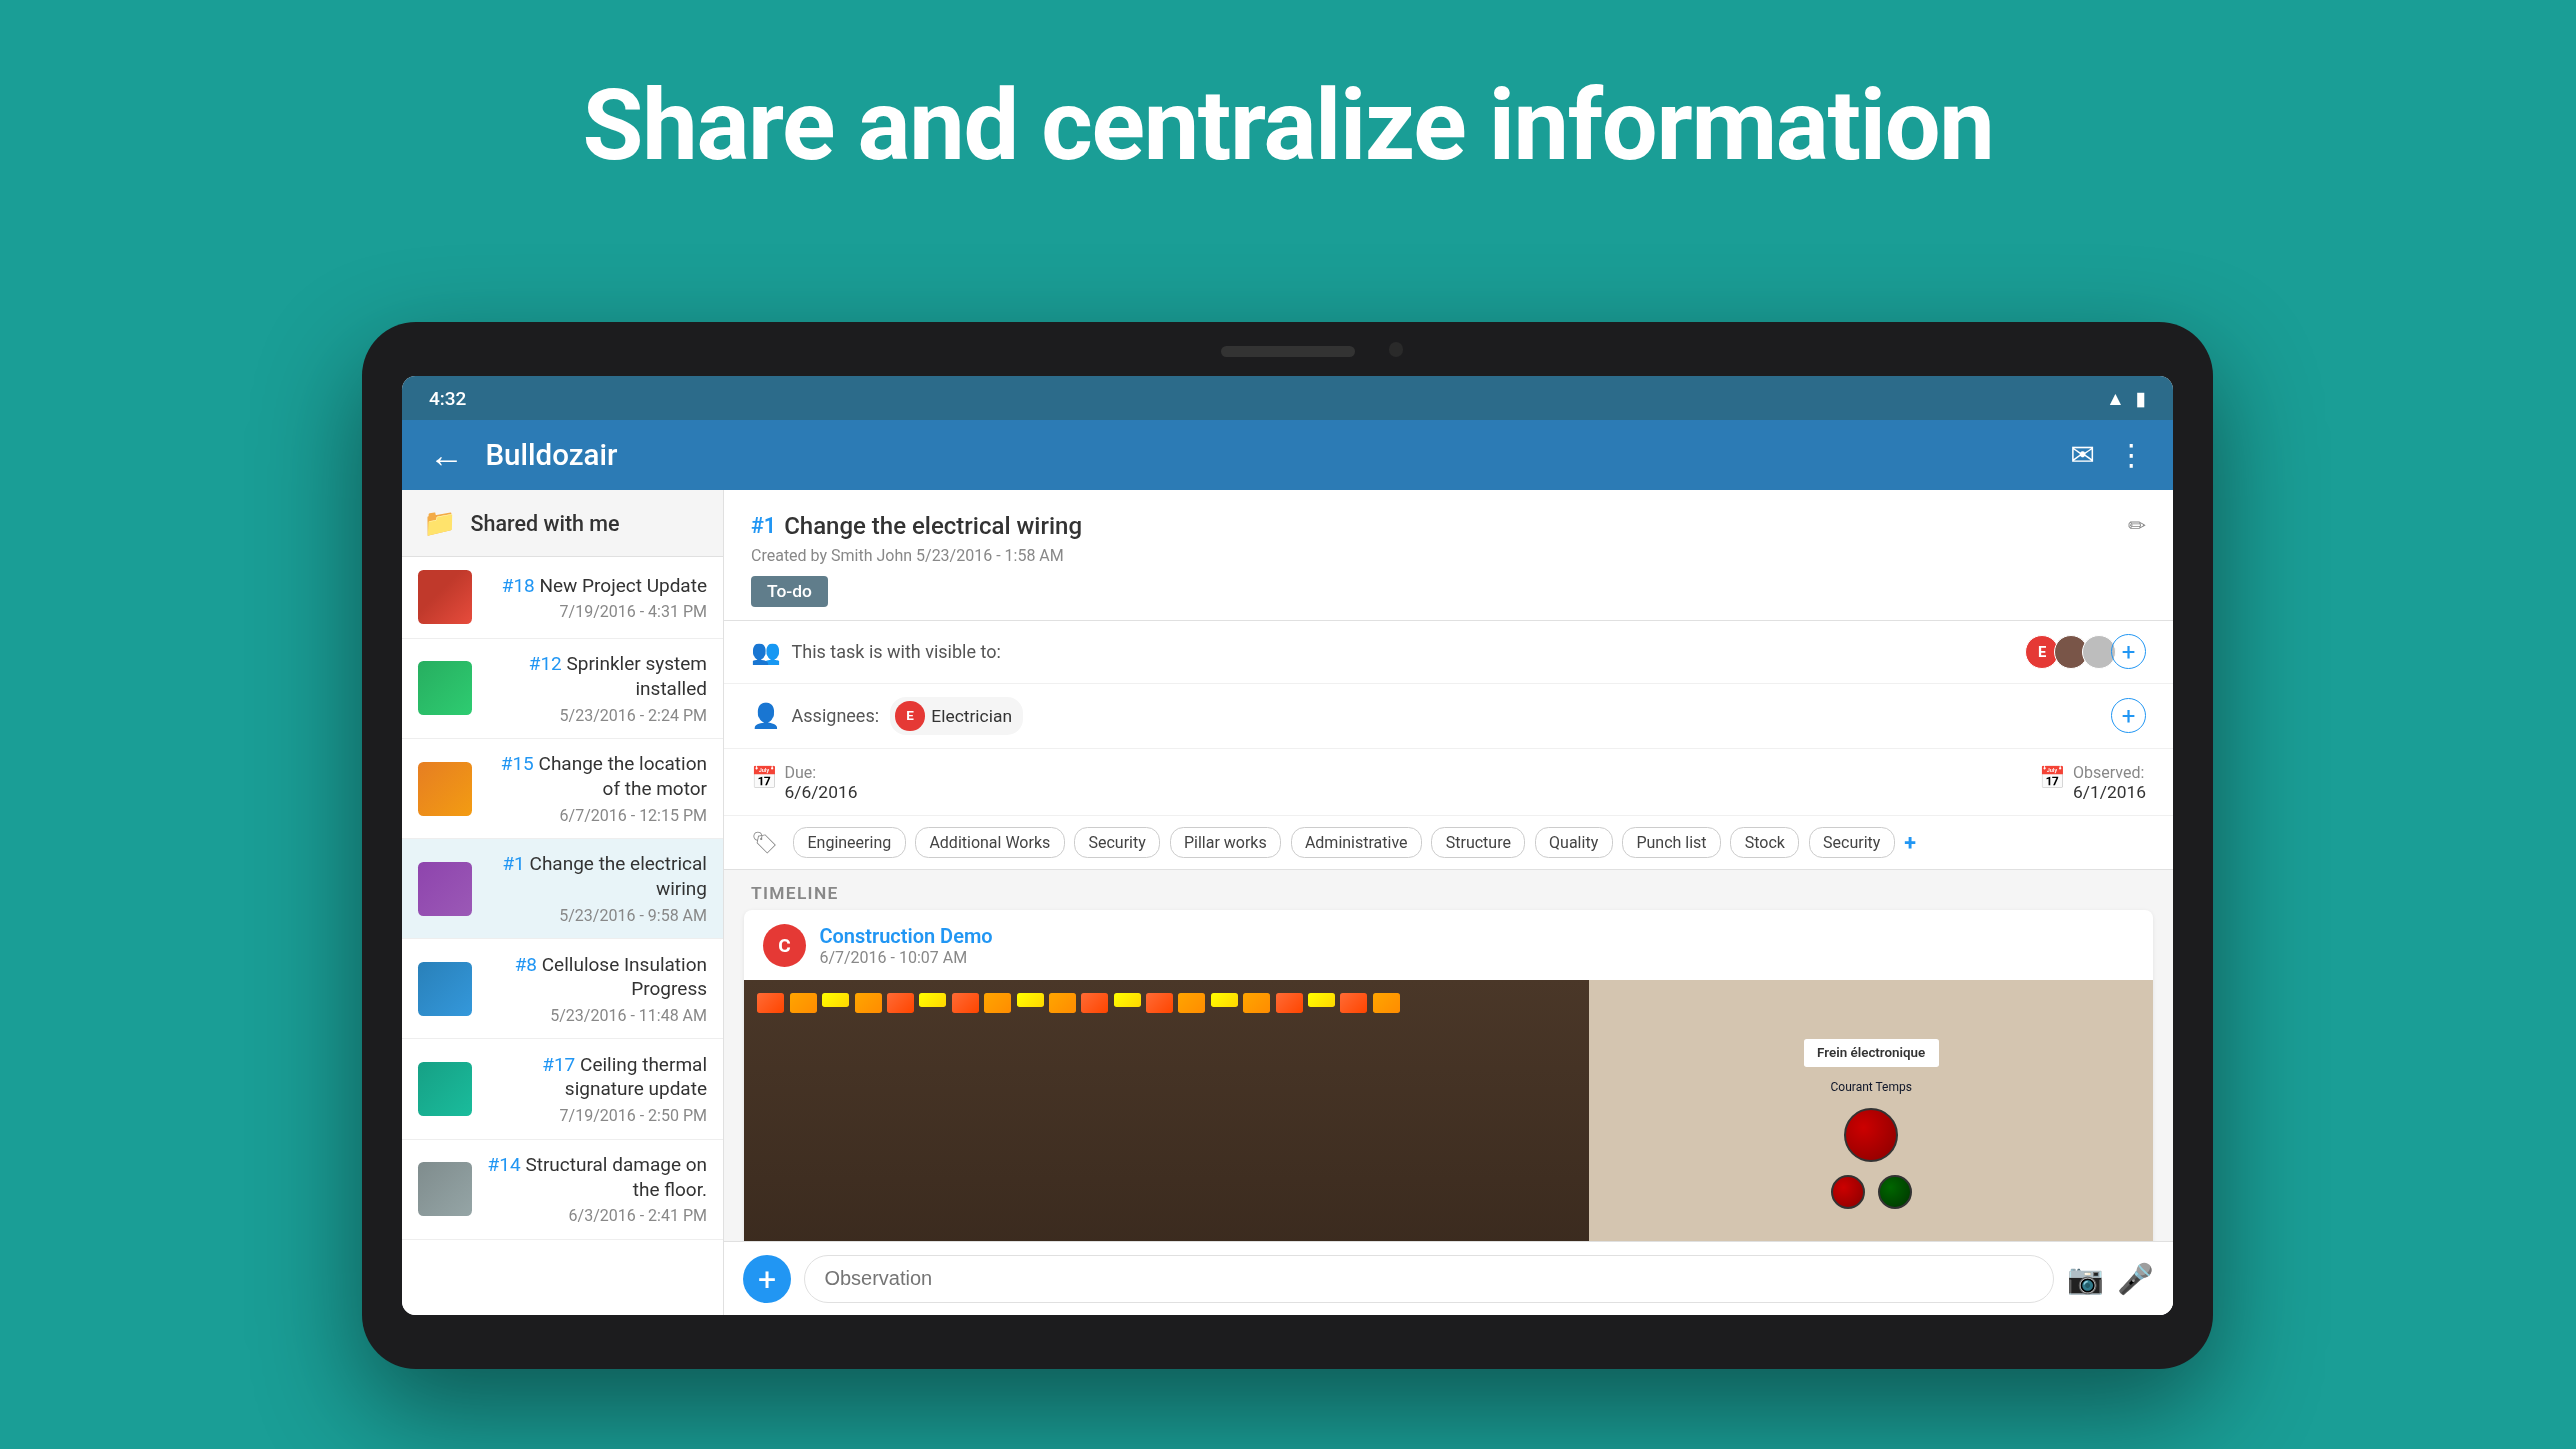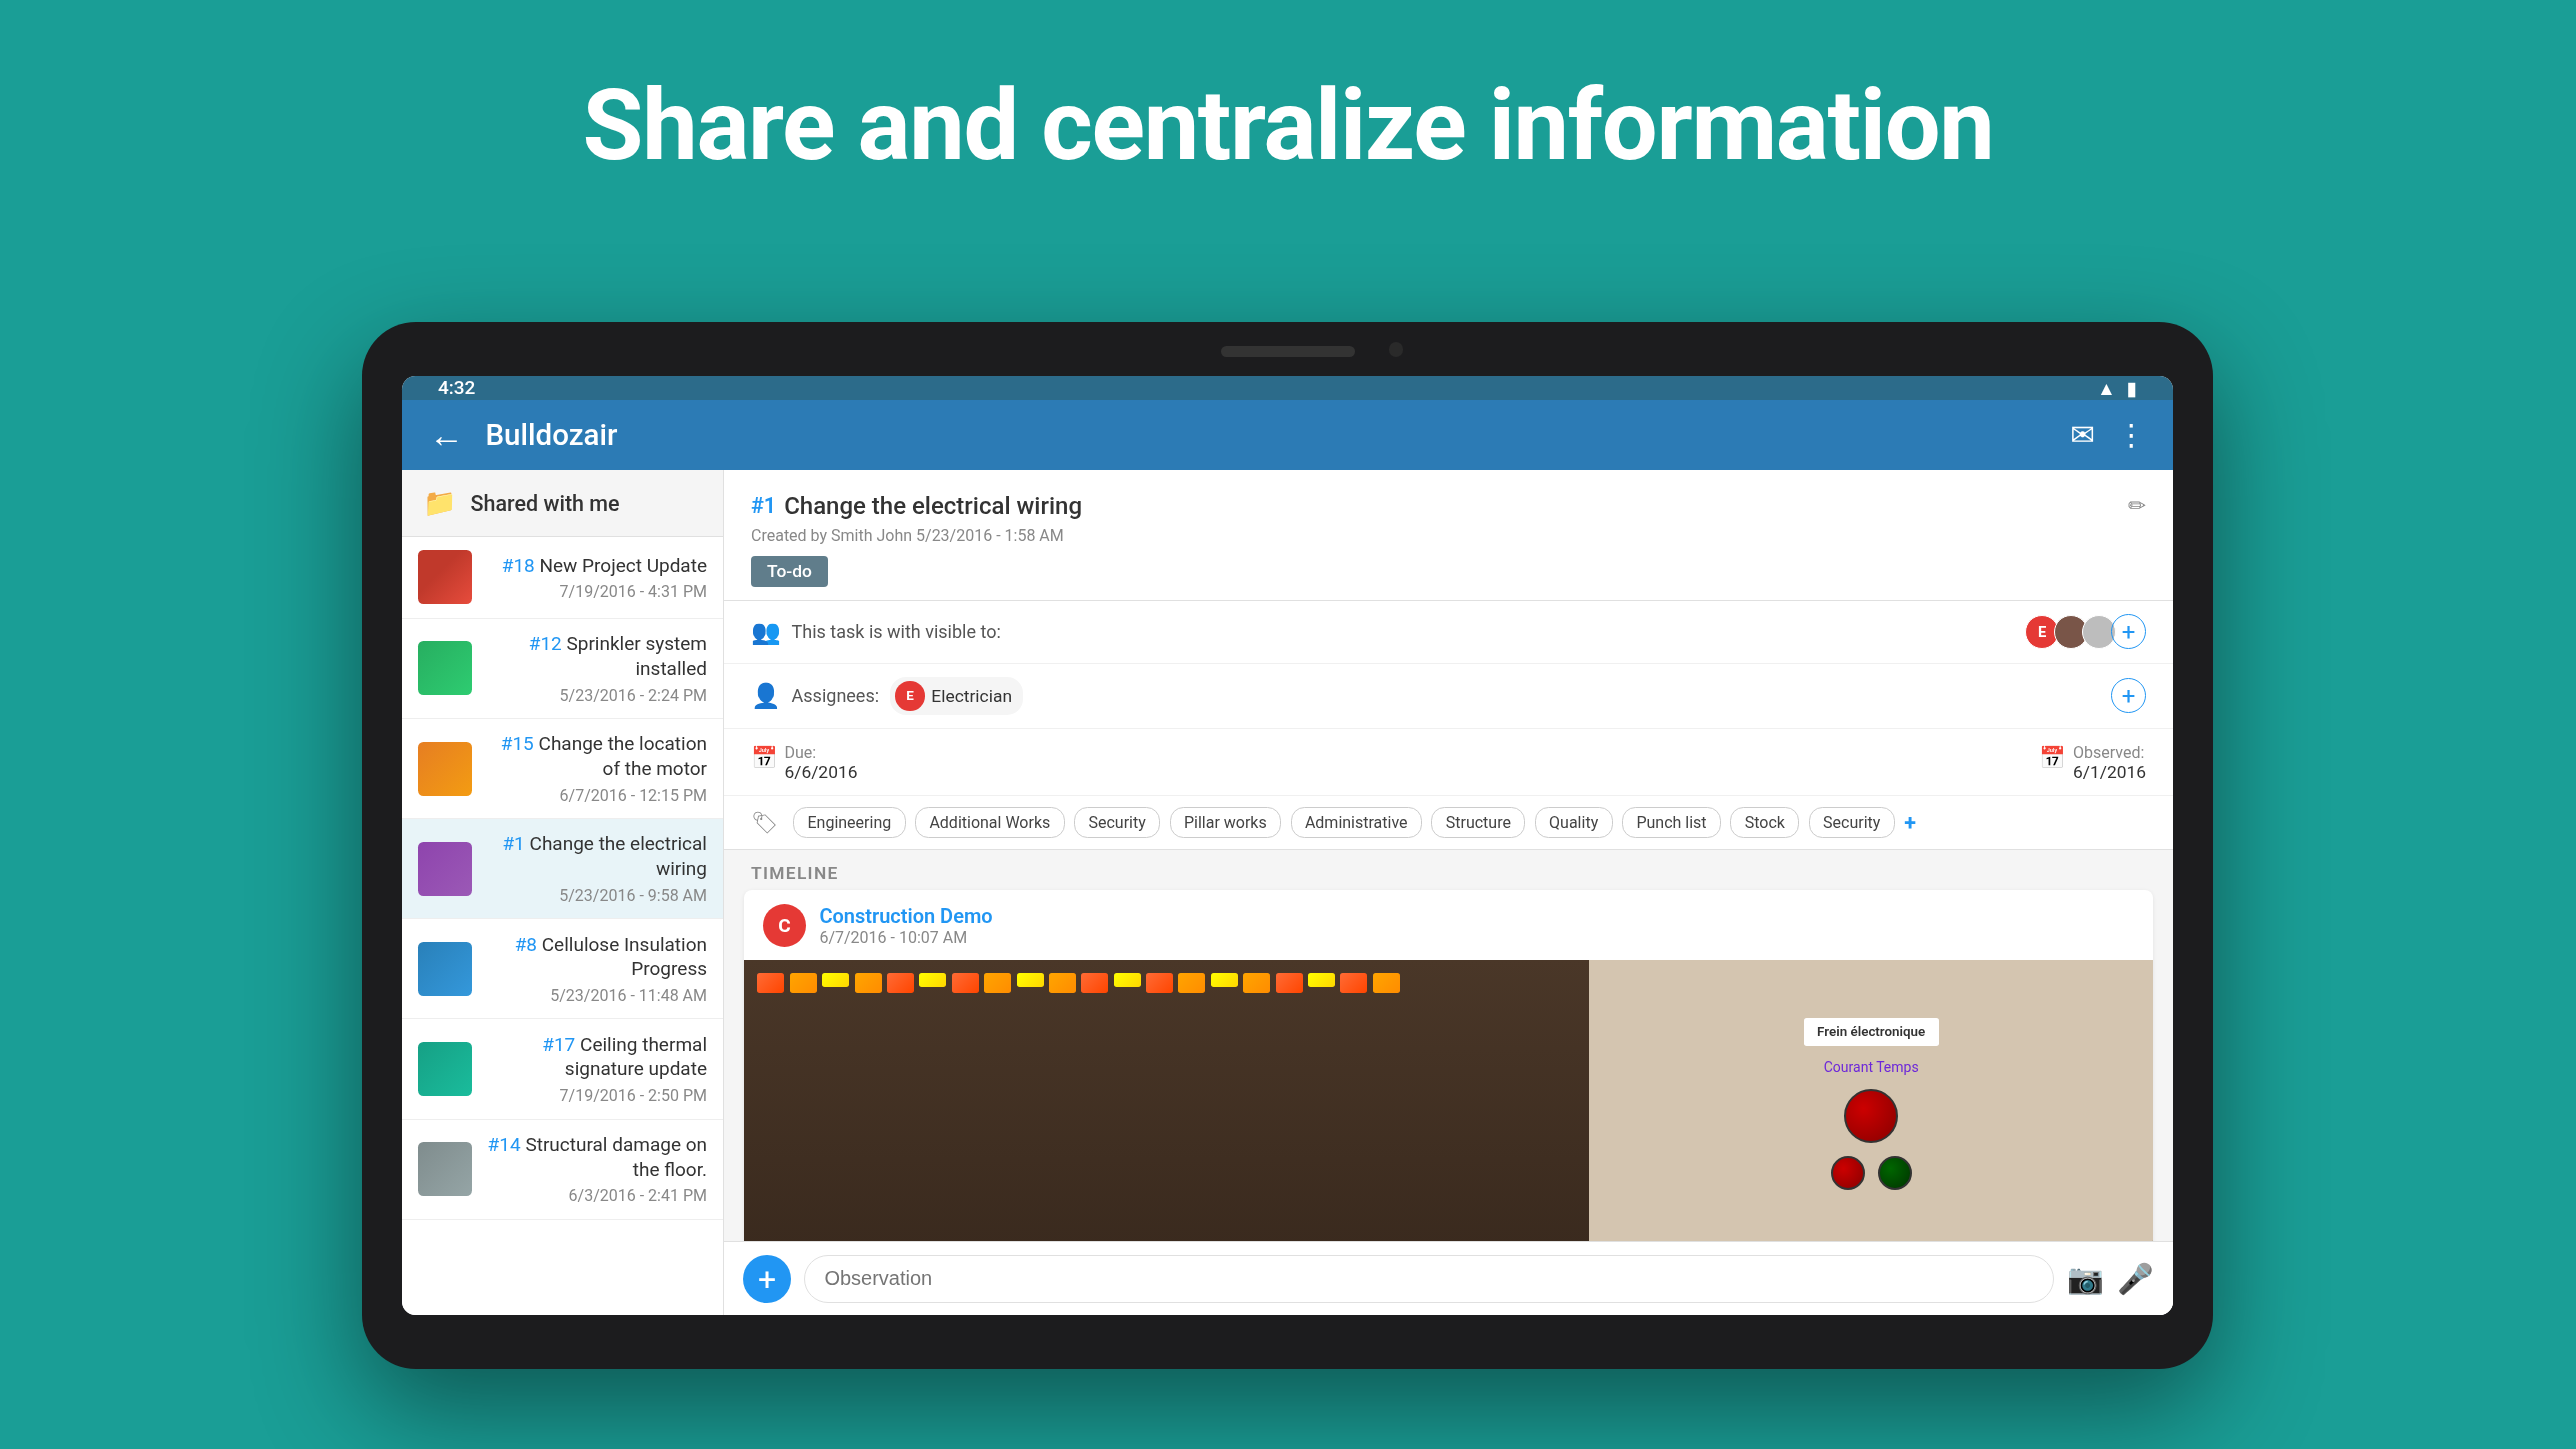--- a/index.html
+++ b/index.html
@@ -61,24 +61,25 @@
       right: 40px;
       bottom: 54px;
       background: #f5f5f5;
       border-radius: 13.4px;
       overflow: hidden;
       display: flex;
       flex-direction: column;
     }
     
     .status-bar {
-      height: 24px;
+      height: 44px;
       background: #2c6b8a;
       display: flex;
-      padding: 0 36px;
+      align-items: center;
+      padding: 0 27px;
       flex-shrink: 0;
     }
     .status-time {
       color: white;
       font-size: 19px;
       font-weight: 500;
     }
     .status-icons {
       margin-left: auto;
       display: flex;
@@ -703,21 +704,21 @@
                 <div class="elec-component"></div>
                 <div class="elec-component"></div>
                 <div class="elec-component"></div>
                 <div class="elec-component"></div>
                 <div class="elec-component"></div>
                 <div class="elec-component"></div>
                 <div class="elec-component"></div>
                 <div class="elec-component"></div>
                 <div class="elec-board-right">
                   <div class="elec-text-box">Frein électronique</div>
-                  <div style="font-size:14px;color:#6d28d9;">Courant  Temps</div>
+                  <div style="font-size:12px;color:#0f172a;">Courant  Temps</div>
                   <div class="elec-knob"></div>
                   <div style="display:flex;gap:13.4px;">
                     <div class="elec-knob small"></div>
                     <div class="elec-knob small" style="background:radial-gradient(circle at 35% 35%, #006600, #003300);"></div>
                   </div>
                 </div>
               </div>
             </div>
           </div>
         </div>

